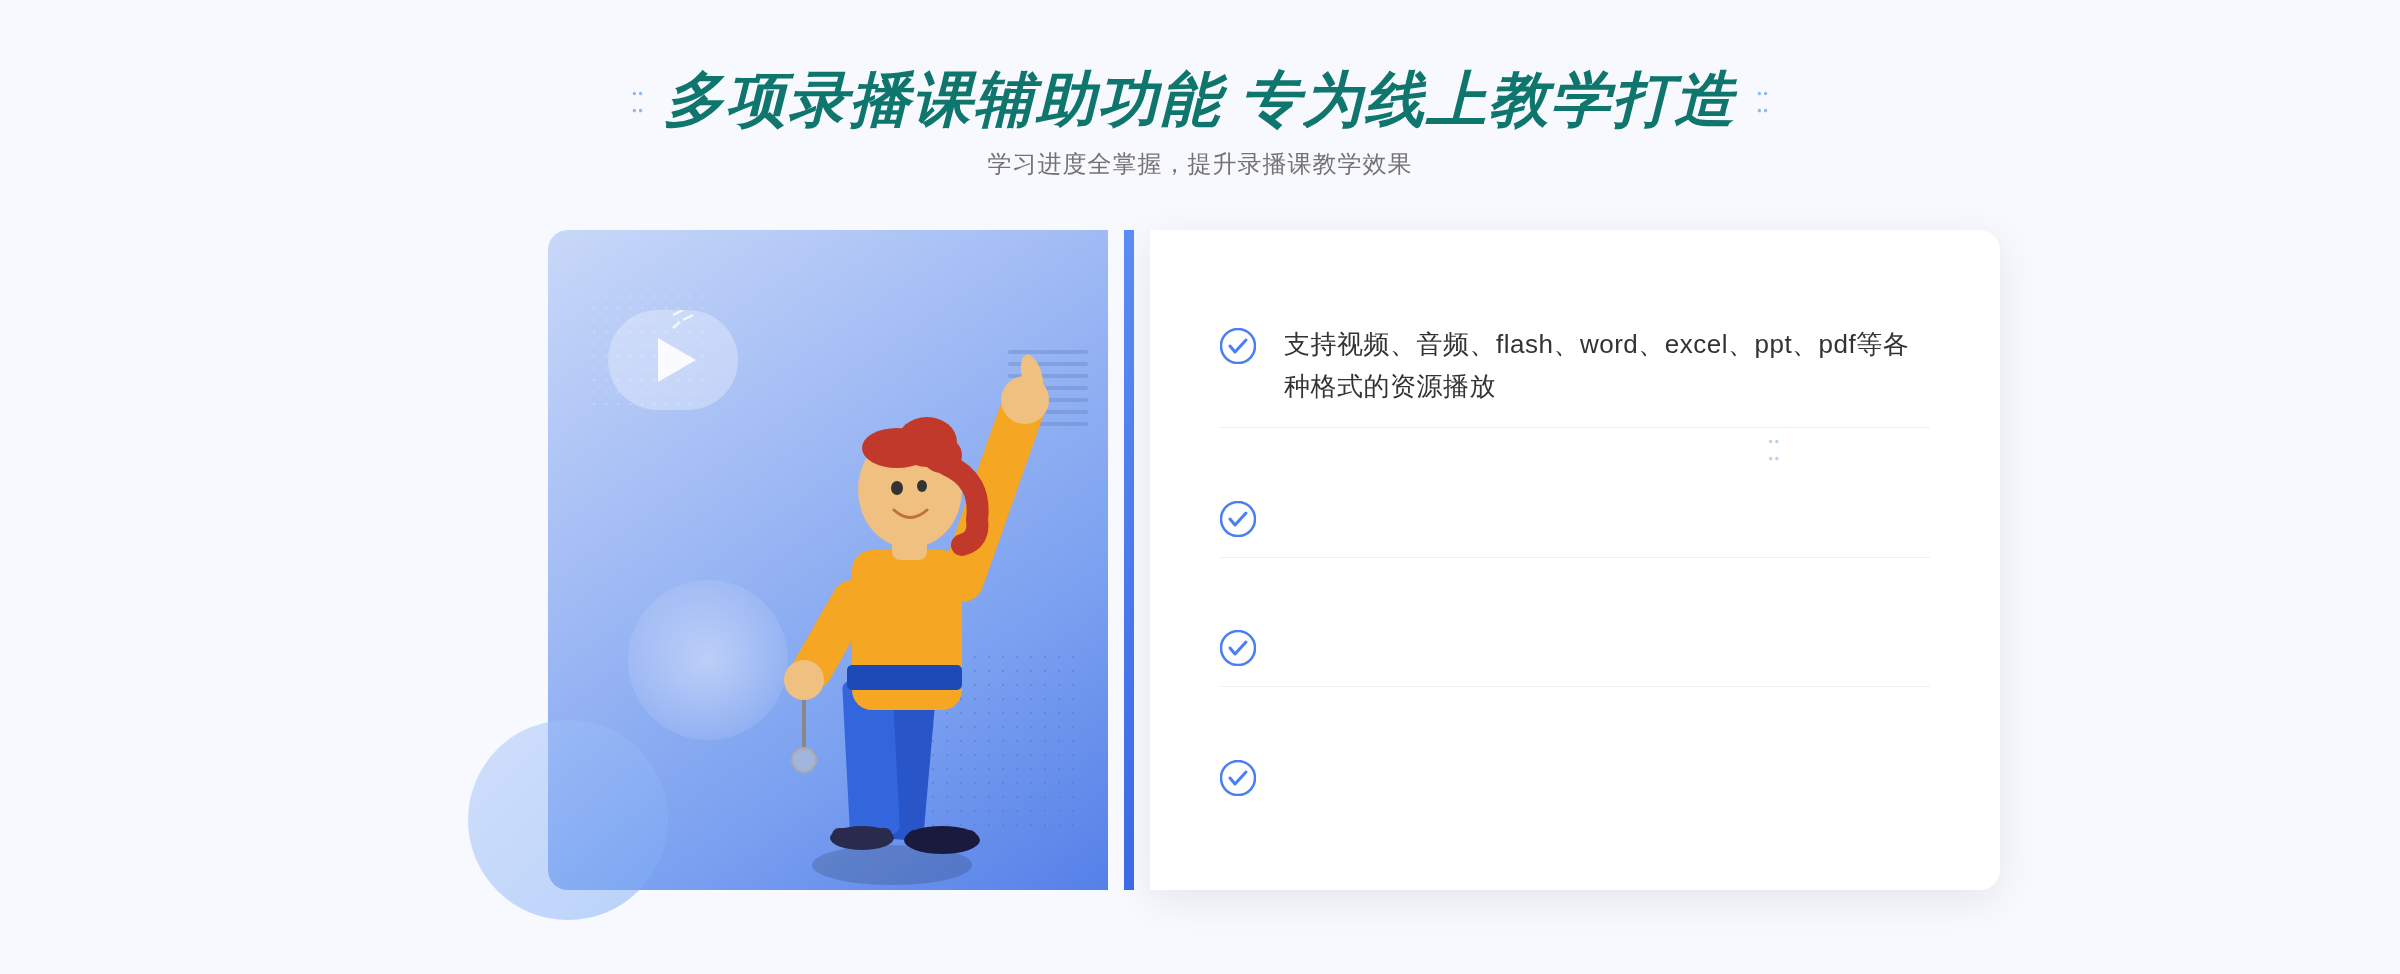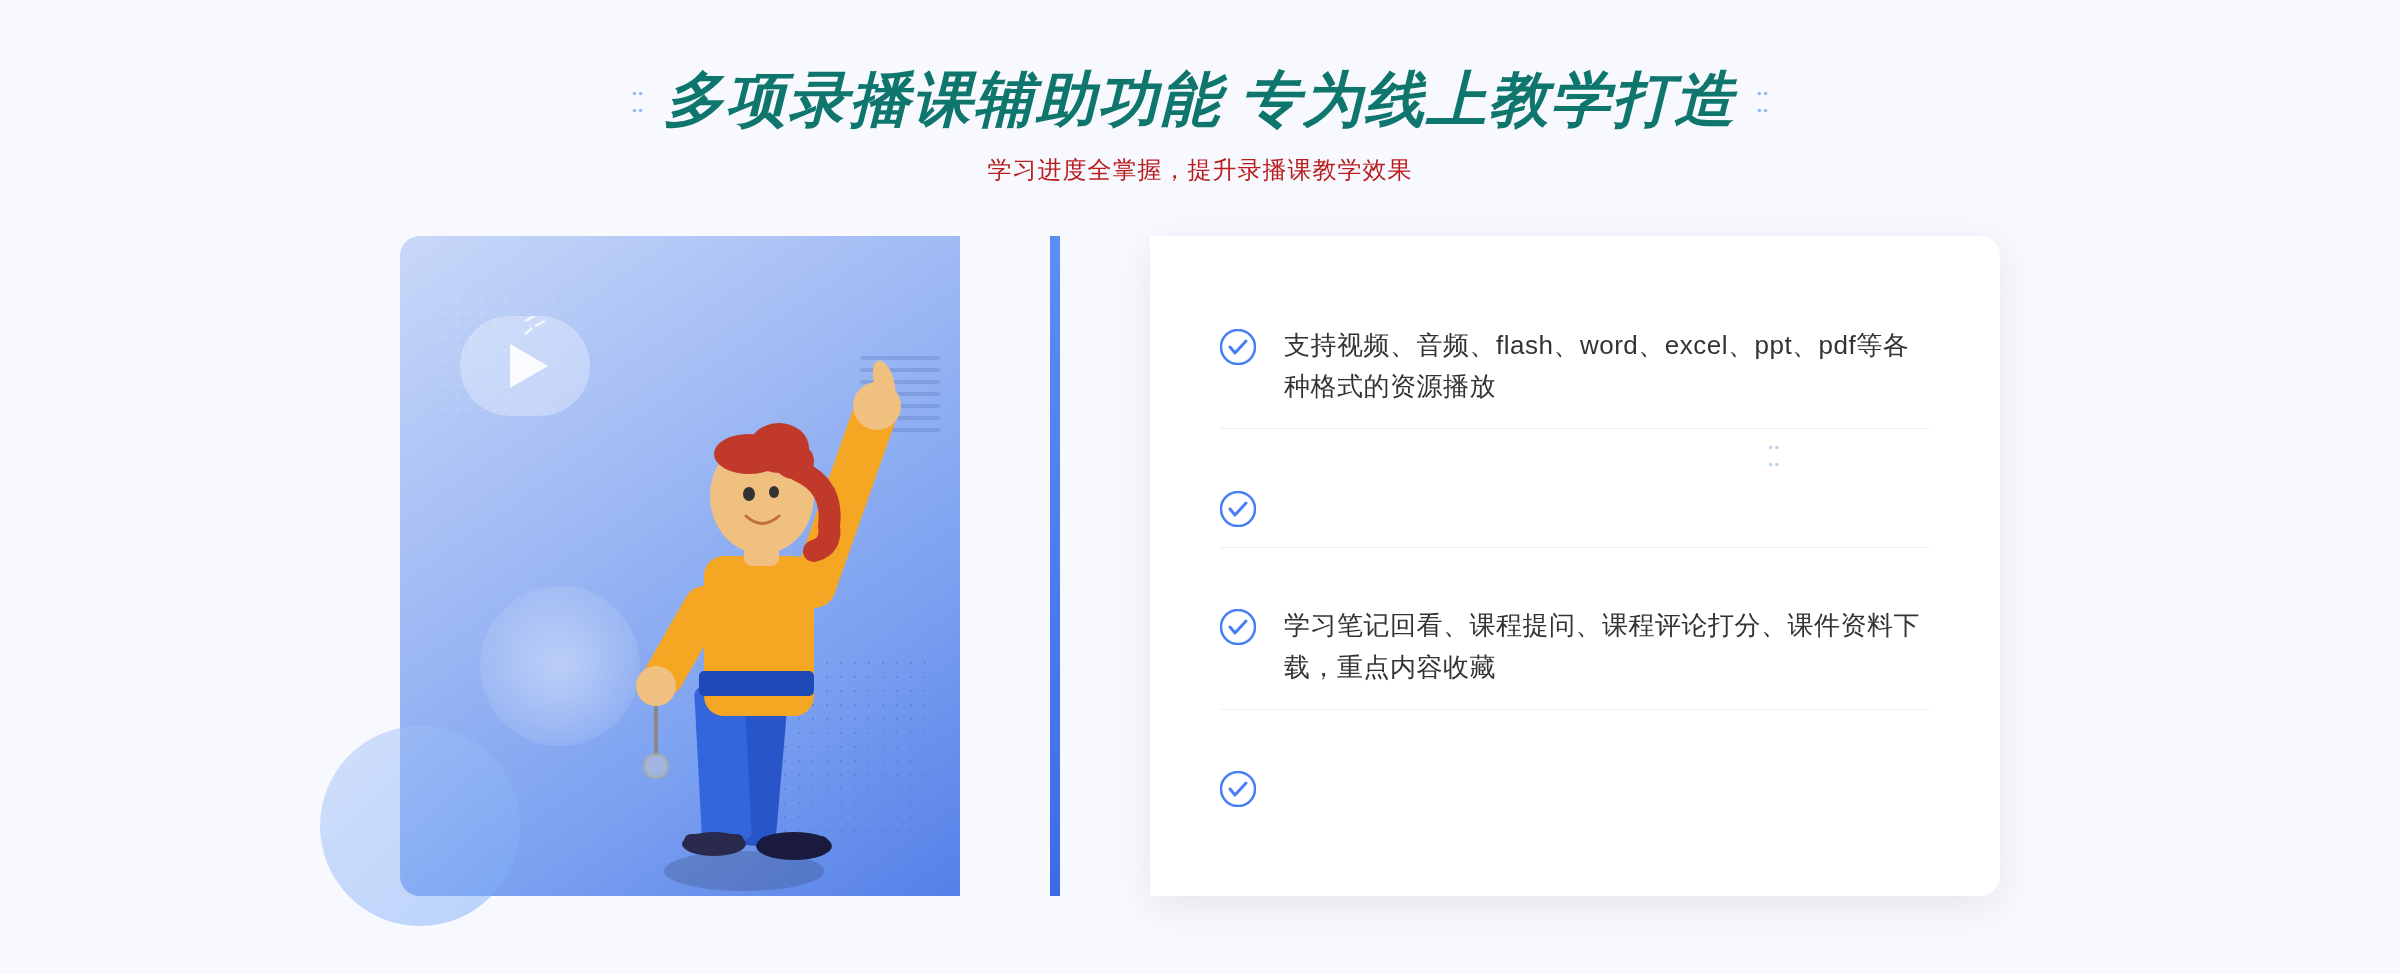--- a/index.html
+++ b/index.html
@@ -52,30 +52,30 @@
     .main-title {
       font-size: 60px;
       font-weight: 700;
       color: #0f766e;
       letter-spacing: 2px;
       font-style: italic;
     }
 
     .subtitle {
       font-size: 24px;
-      color: #b91c1c;
-      margin-top: 13px;
+      color: #737373;
+      margin-top: 7px;
       letter-spacing: 1px;
     }
 
     
     .content-area {
       display: flex;
       align-items: center;
-      justify-content: space-between;
+      justify-content: flex-end;
       width: 1600px;
       gap: 16px;
       position: relative;
     }
 
     
     .illustration-panel {
       width: 560px;
       height: 660px;
       background: linear-gradient(145deg, #c8d8f8 0%, #a8c0f5 30%, #7aa0f0 70%, #5580e8 100%);
@@ -395,21 +395,20 @@
         </div>
       </div>
 
       <div class="feature-item">
         <div class="check-icon">
           <svg viewBox="0 0 36 36" xmlns="http://www.w3.org/2000/svg">
             <circle cx="18" cy="18" r="17" fill="none" stroke="#4a7ef5" stroke-width="2.5"></circle>
             <polyline points="10,18 15,24 26,12" fill="none" stroke="#4a7ef5" stroke-width="3" stroke-linecap="round" stroke-linejoin="round"></polyline>
           </svg>
         </div>
-        <p class="feature-text">学习笔记回看、课程提问、课程评论打分、课件资料下载，重点内容收藏</p>
       </div>
 
       <div class="feature-item">
         <div class="check-icon">
           <svg viewBox="0 0 36 36" xmlns="http://www.w3.org/2000/svg">
             <circle cx="18" cy="18" r="17" fill="none" stroke="#4a7ef5" stroke-width="2.5"></circle>
             <polyline points="10,18 15,24 26,12" fill="none" stroke="#4a7ef5" stroke-width="3" stroke-linecap="round" stroke-linejoin="round"></polyline>
           </svg>
         </div>
       </div>

